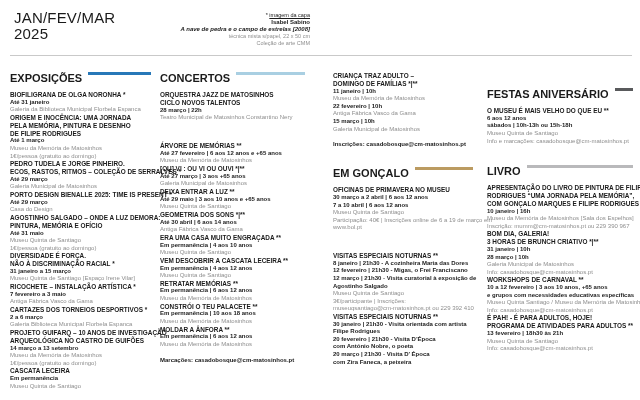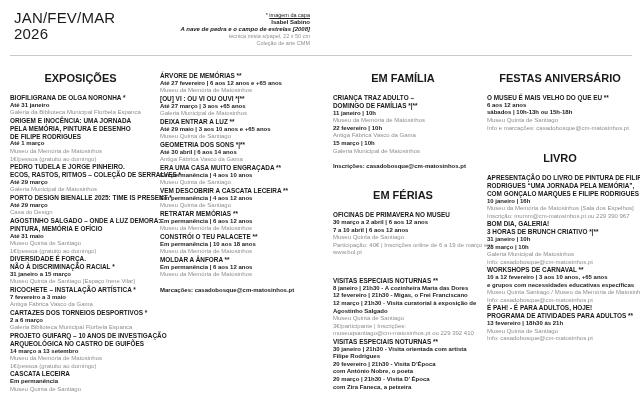--- a/index.html
+++ b/index.html
@@ -12,37 +12,37 @@
             font-size:5.5px; line-height:7px; }
   .credit .note-link { text-decoration:underline; }
   .credit .artist { font-weight:bold; font-size:6px; }
   .credit .work { font-weight:bold; font-style:italic; font-size:6px; }
   .credit .tech, .credit .coll { color:#8e8e8e; font-size:5.5px; }
   .divider { position:absolute; left:10px; right:8px; top:55px; height:1px; background:#c9c9c9; }
   .col { position:absolute; top:72px; }
   .col-1 { left:10px;  width:141px; }
   .col-2 { left:160px; width:145px; }
   .col-3 { left:333px; width:140px; }
-  .col-4 { left:487px; width:146px; }
+  .col-4 { left:487px; width:146px;margin-top:16px; }
   .section + .section { margin-top:20px; }
-  .sec-head { display:flex; align-items:center; margin-bottom:7px;flex-direction:column; }
+  .sec-head { display:flex; margin-bottom:7px; }
   .sec-head h2 { font-size:11px; font-weight:bold; white-space:nowrap; }
   .sec-rule { flex:1 1 auto; height:3px; margin-left:6px; }
   .item-title { font-size:6.4px; font-weight:bold; line-height:7.8px; white-space:nowrap; }
   .item-line  { font-size:6px;   line-height:7.6px; white-space:nowrap; }
   .item-line.bold  { font-weight:bold; color:#222222; }
   .item-line.muted { color:#8e8e8e; }
   .sec-footer { margin-top:8px; font-size:6px; font-weight:bold; white-space:nowrap; }
 </style>
 </head>
 <body>
 
 <div class="masthead-title">
   <div>JAN/FEV/MAR</div>
-  <div>2026</div>
+  <div>2025</div>
 </div>
 
 <div class="credit">
   <div><span>* </span><span class="note-link">imagem da capa</span></div>
   <div class="artist">Isabel Sabino</div>
   <div class="work">A nave de pedra e o campo de estrelas [2008]</div>
   <div class="tech">técnica mista s/papel, 22 x 50 cm</div>
   <div class="coll">Coleção de arte CMM</div>
 </div>
 
@@ -110,20 +110,32 @@
       </div>
       <div class="item">
         <div class="item-title">CASCATA LECEIRA</div>
         <div class="item-line bold">Em permanência</div>
         <div class="item-line muted">Museu Quinta de Santiago</div>
       </div>
     </section>
   </div>
 <div class="col col-2">
     <section class="section">
+      <div class="sec-head">
+        <h2>CONCERTOS</h2>
+        <span class="sec-rule" style="background: rgb(169, 207, 226);"></span>
+      </div>
+      <div class="item">
+        <div class="item-title">ORQUESTRA JAZZ DE MATOSINHOS</div>
+        <div class="item-title">CICLO NOVOS TALENTOS</div>
+        <div class="item-line bold">28 março | 22h</div>
+        <div class="item-line muted">Teatro Municipal de Matosinhos Constantino Nery</div>
+      </div>
+    </section>
+    <section class="section">
       <div class="item">
         <div class="item-title">ÁRVORE DE MEMÓRIAS **</div>
         <div class="item-line bold">Até 27 fevereiro | 6 aos 12 anos e +65 anos</div>
         <div class="item-line muted">Museu da Memória de Matosinhos</div>
       </div>
       <div class="item">
         <div class="item-title">[OU] VI : OU VI OU OUVI *|**</div>
         <div class="item-line bold">Até 27 março | 3 aos +65 anos</div>
         <div class="item-line muted">Galeria Municipal de Matosinhos</div>
       </div>
@@ -160,39 +172,35 @@
       <div class="item">
         <div class="item-title">MOLDAR A ÂNFORA **</div>
         <div class="item-line bold">Em permanência | 6 aos 12 anos</div>
         <div class="item-line muted">Museu da Memória de Matosinhos</div>
       </div>
       <div class="sec-footer">Marcações: casadobosque@cm-matosinhos.pt</div>
     </section>
   </div>
 <div class="col col-3">
     <section class="section">
-      <div class="sec-head">
-        <h2>EM FAMÍLIA</h2>
-        <span class="sec-rule" style="background: rgb(154, 122, 69);"></span>
-      </div>
       <div class="item">
         <div class="item-title">CRIANÇA TRAZ ADULTO –</div>
         <div class="item-title">DOMINGO DE FAMÍLIAS *|**</div>
         <div class="item-line bold">11 janeiro | 10h</div>
         <div class="item-line muted">Museu da Memória de Matosinhos</div>
         <div class="item-line bold">22 fevereiro | 10h</div>
         <div class="item-line muted">Antiga Fábrica Vasco da Gama</div>
         <div class="item-line bold">15 março | 10h</div>
         <div class="item-line muted">Galeria Municipal de Matosinhos</div>
       </div>
       <div class="sec-footer">Inscrições: casadobosque@cm-matosinhos.pt</div>
     </section>
     <section class="section">
       <div class="sec-head">
-        <h2>EM FÉRIAS</h2>
+        <h2>EM GONÇALO</h2>
         <span class="sec-rule" style="background: rgb(187, 155, 97);"></span>
       </div>
       <div class="item">
         <div class="item-title">OFICINAS DE PRIMAVERA NO MUSEU</div>
         <div class="item-line bold">30 março a 2 abril | 6 aos 12 anos</div>
         <div class="item-line bold">7 a 10 abril | 6 aos 12 anos</div>
         <div class="item-line muted">Museu Quinta de Santiago</div>
         <div class="item-line muted">Participação: 40€ | Inscrições online de 6 a 19 de março em</div>
         <div class="item-line muted">www.bol.pt</div>
       </div>

